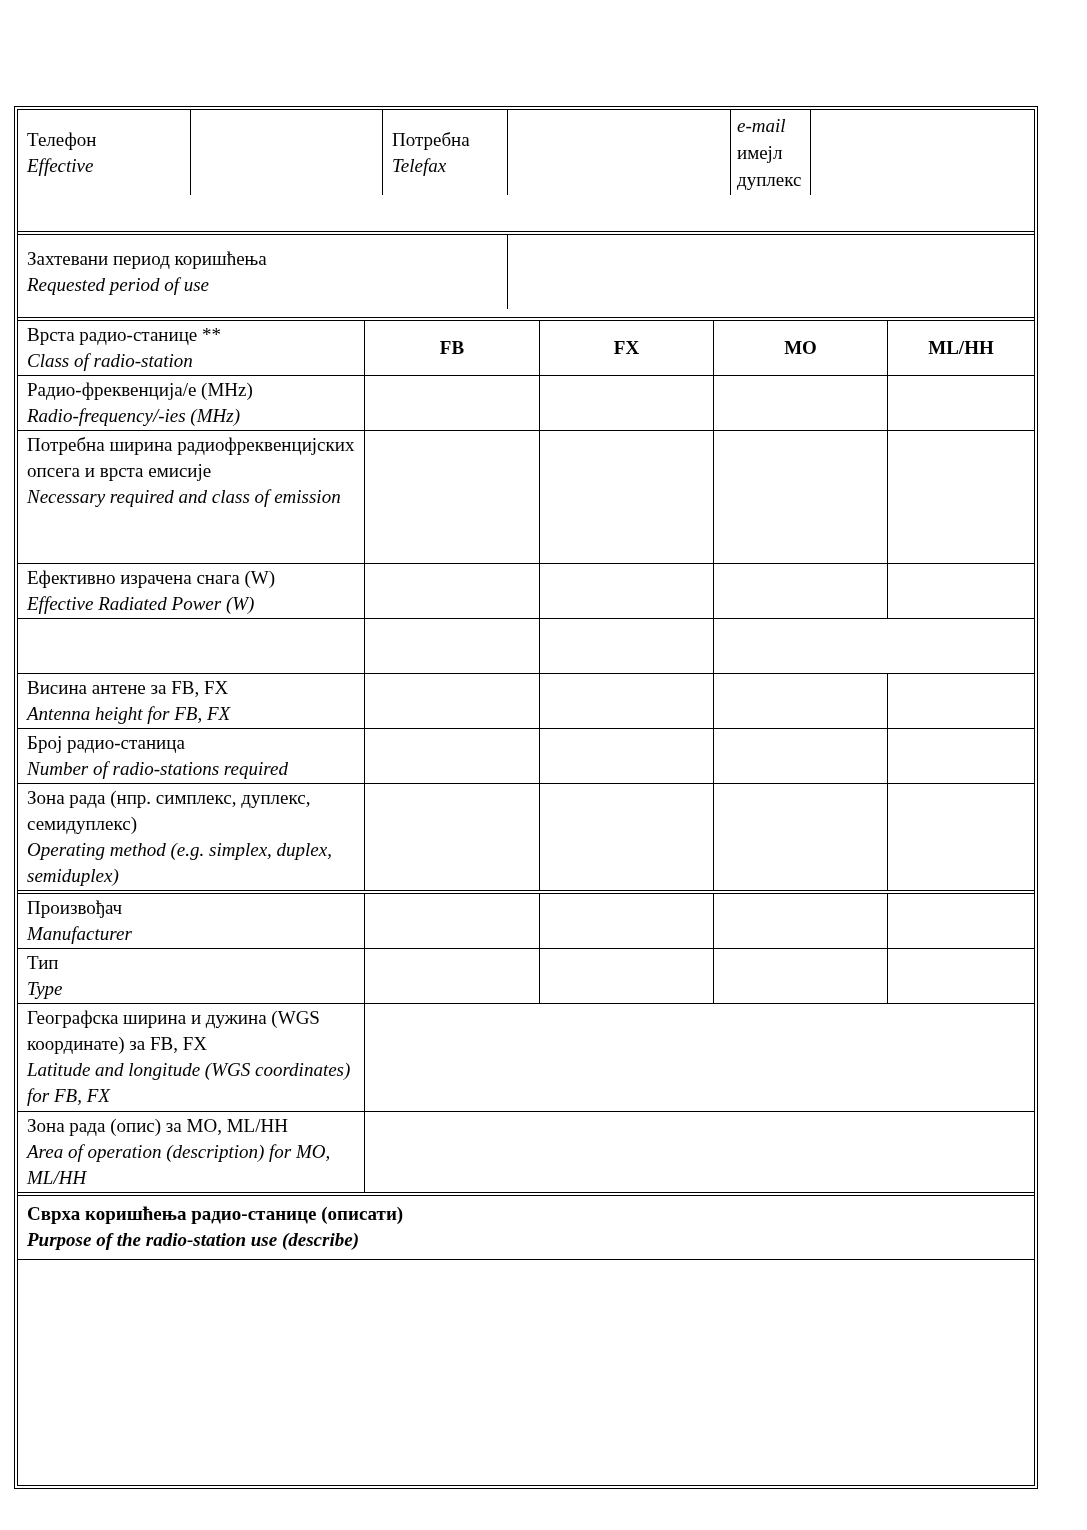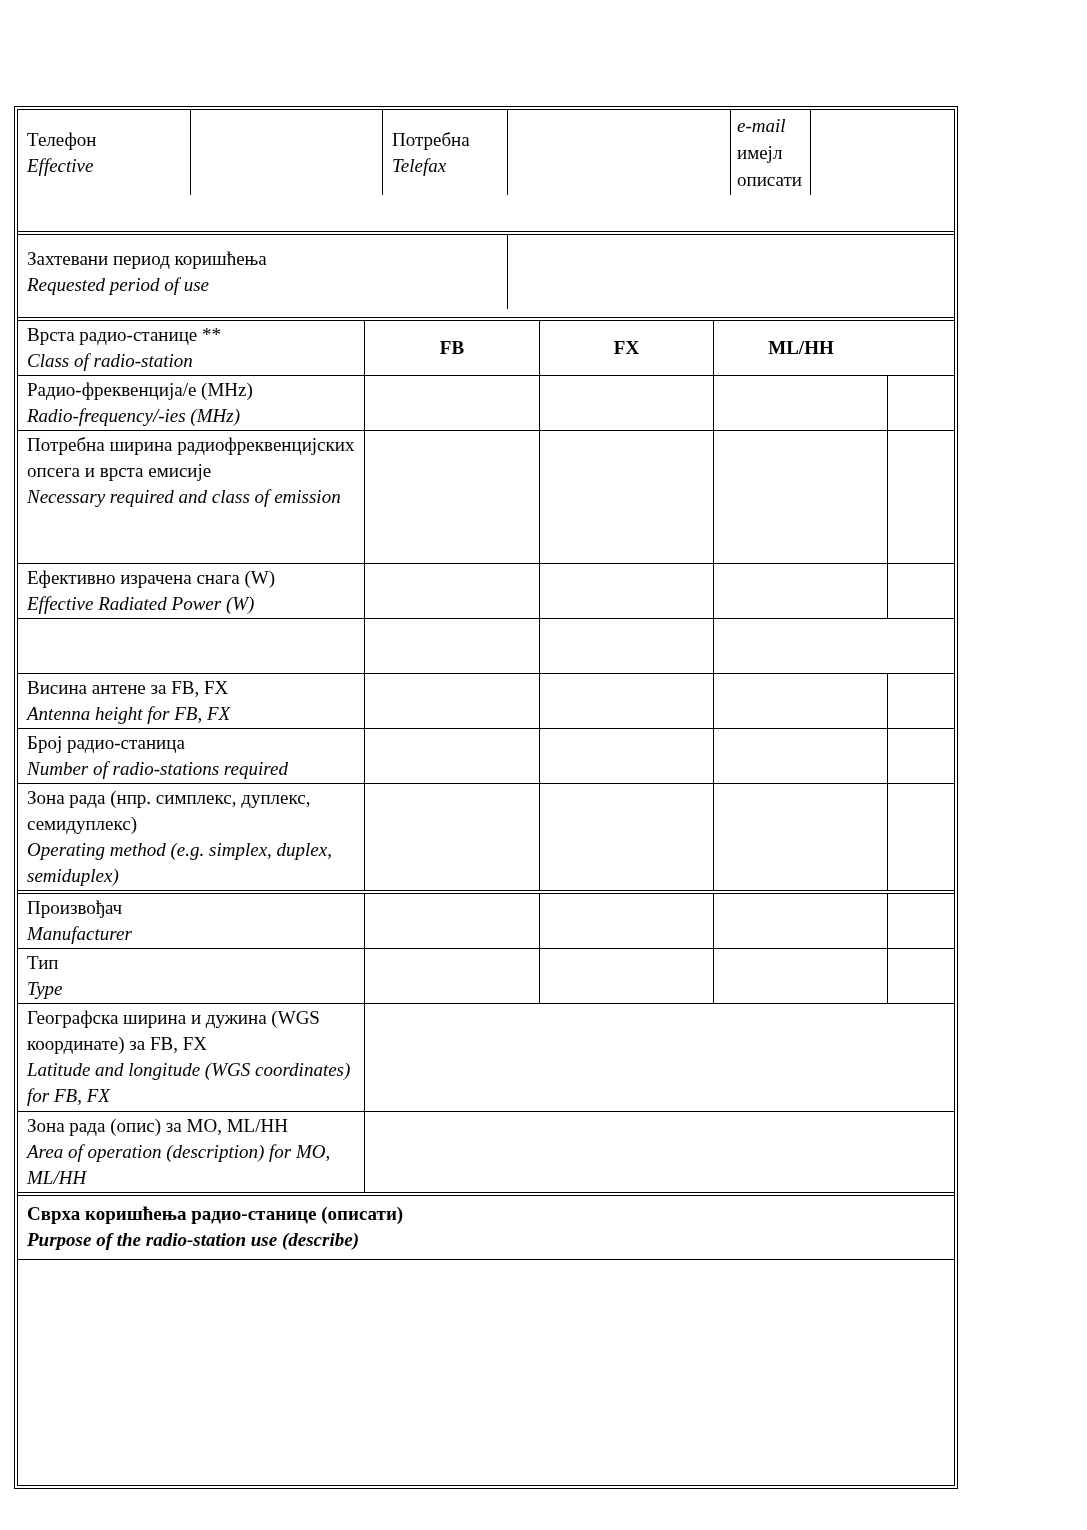--- a/index.html
+++ b/index.html
@@ -2,21 +2,21 @@
 <html><head>
 <meta charset="utf-8">
 <style>
   html,body{margin:0;padding:0;background:#fff;}
   .page{
     position:relative;width:1087px;height:1530px;background:#fff;
     font-family:"Liberation Serif","DejaVu Serif",serif;color:#000;
     font-size:19px;line-height:26px;overflow:hidden;
   }
   .tbl{
-    position:absolute;left:14px;top:106px;width:944px;
+    position:absolute;left:14px;top:106px;width:1024px;
     border:4px double #000;box-sizing:border-box;background:#fff;
   }
   .row{display:grid;box-sizing:border-box;}
   .sep{border-top:4px double #000;}
   .thin{border-top:1.5px solid #000;}
   .c{
     border-right:1.5px solid #000;box-sizing:border-box;
     padding:1px 6px 1px 9px;overflow:hidden;
   }
   .c.last{border-right:none;}
@@ -51,40 +51,41 @@
       </div>
       <div class="c"></div>
       <div class="c vc">
         <div class="sr">Потребна</div>
         <div class="en">Telefax</div>
       </div>
       <div class="c"></div>
       <div class="c email-cell">
         <div class="en">e-mail</div>
         <div class="sr">имејл</div>
-        <div class="sr">описати</div>
+        <div class="sr">дуплекс</div>
       </div>
       <div class="c last"></div>
     </div>
 
     <div class="row period sep">
       <div class="c vc">
         <div class="sr">Захтевани период коришћења</div>
         <div class="en">Requested period of use</div>
       </div>
       <div class="c last"></div>
     </div>
 
     <div class="row main h57 sep">
       <div class="c">
         <div class="sr">Врста радио-станице **</div>
         <div class="en">Class of radio-station</div>
       </div>
       <div class="c hdr">FB</div>
       <div class="c hdr">FX</div>
+      <div class="c hdr">MO</div>
       <div class="c hdr last">ML/HH</div>
     </div>
 
     <div class="row main h55 thin">
       <div class="c">
         <div class="sr">Радио-фреквенција/е (MHz)</div>
         <div class="en">Radio-frequency/-ies (MHz)</div>
       </div>
       <div class="c"></div>
       <div class="c"></div>

